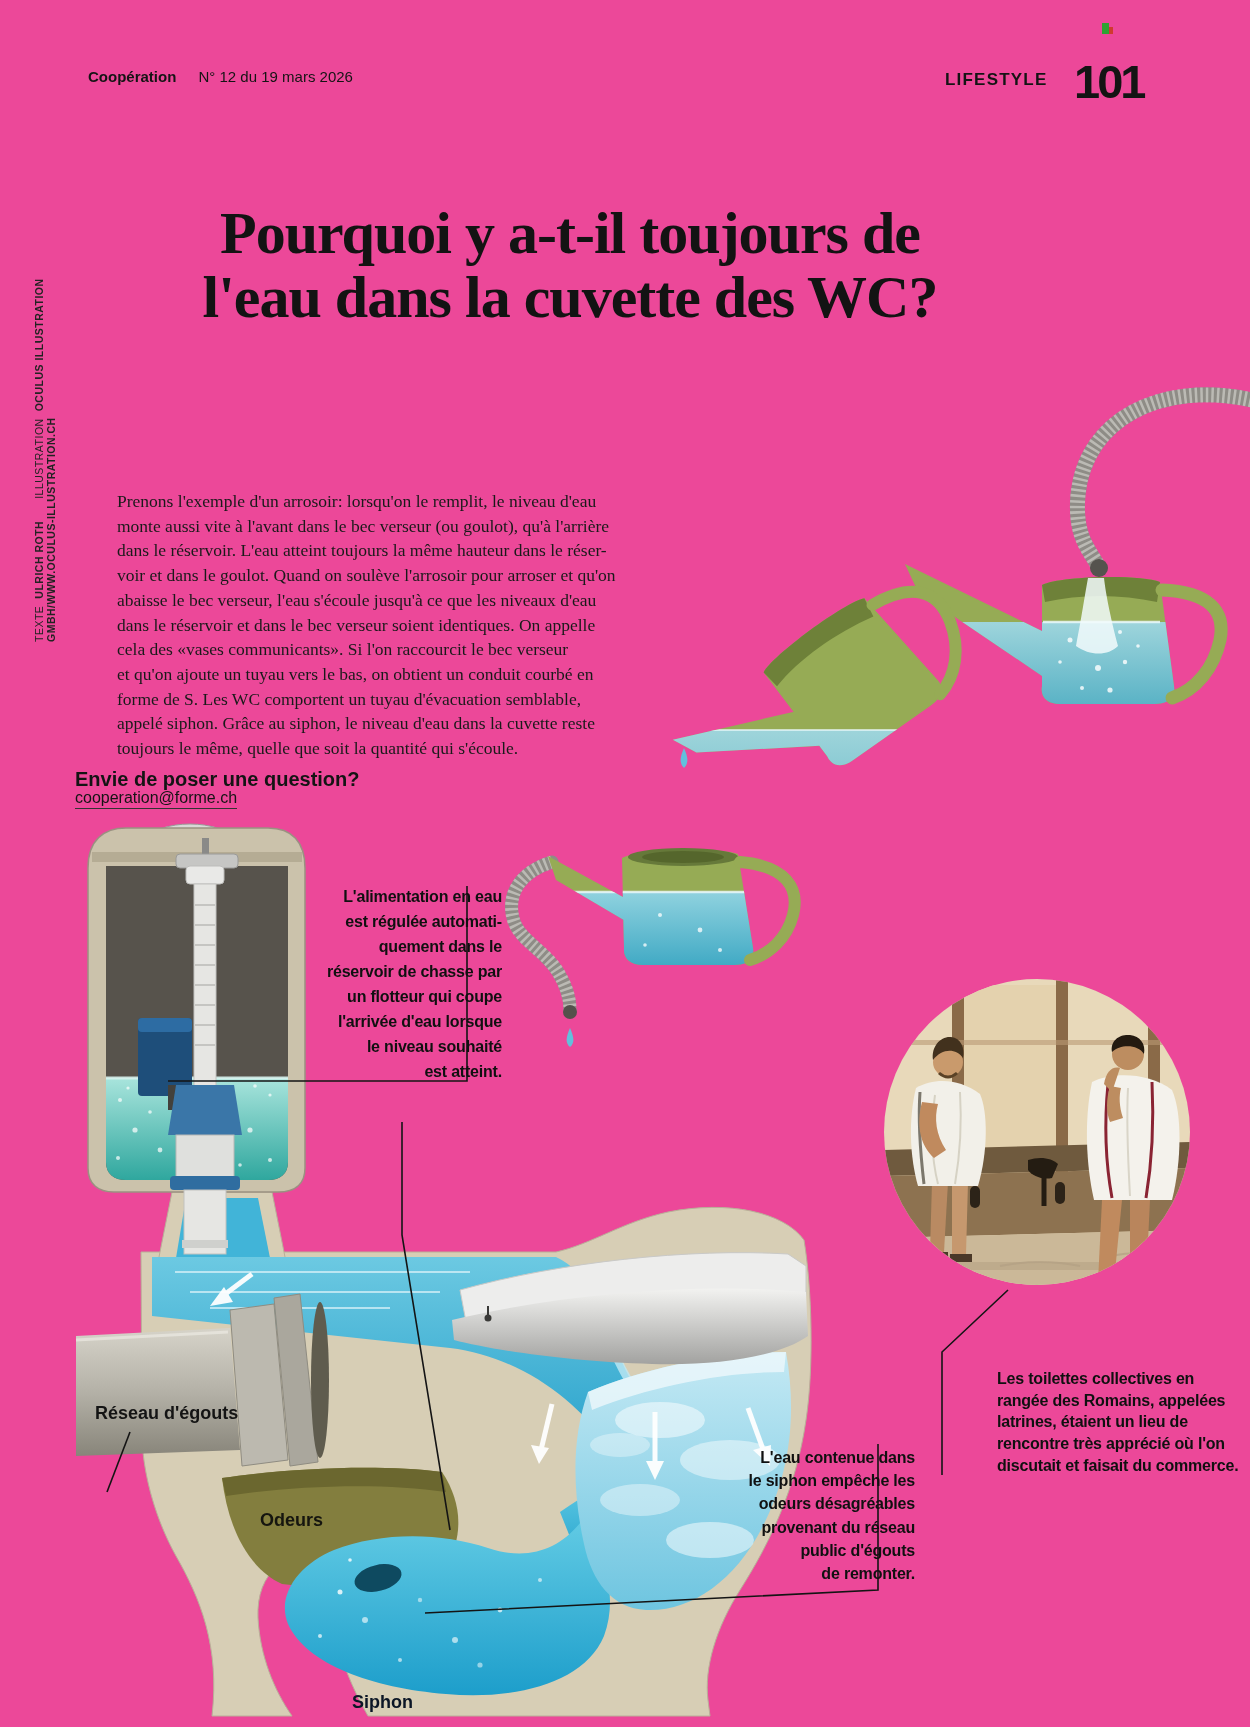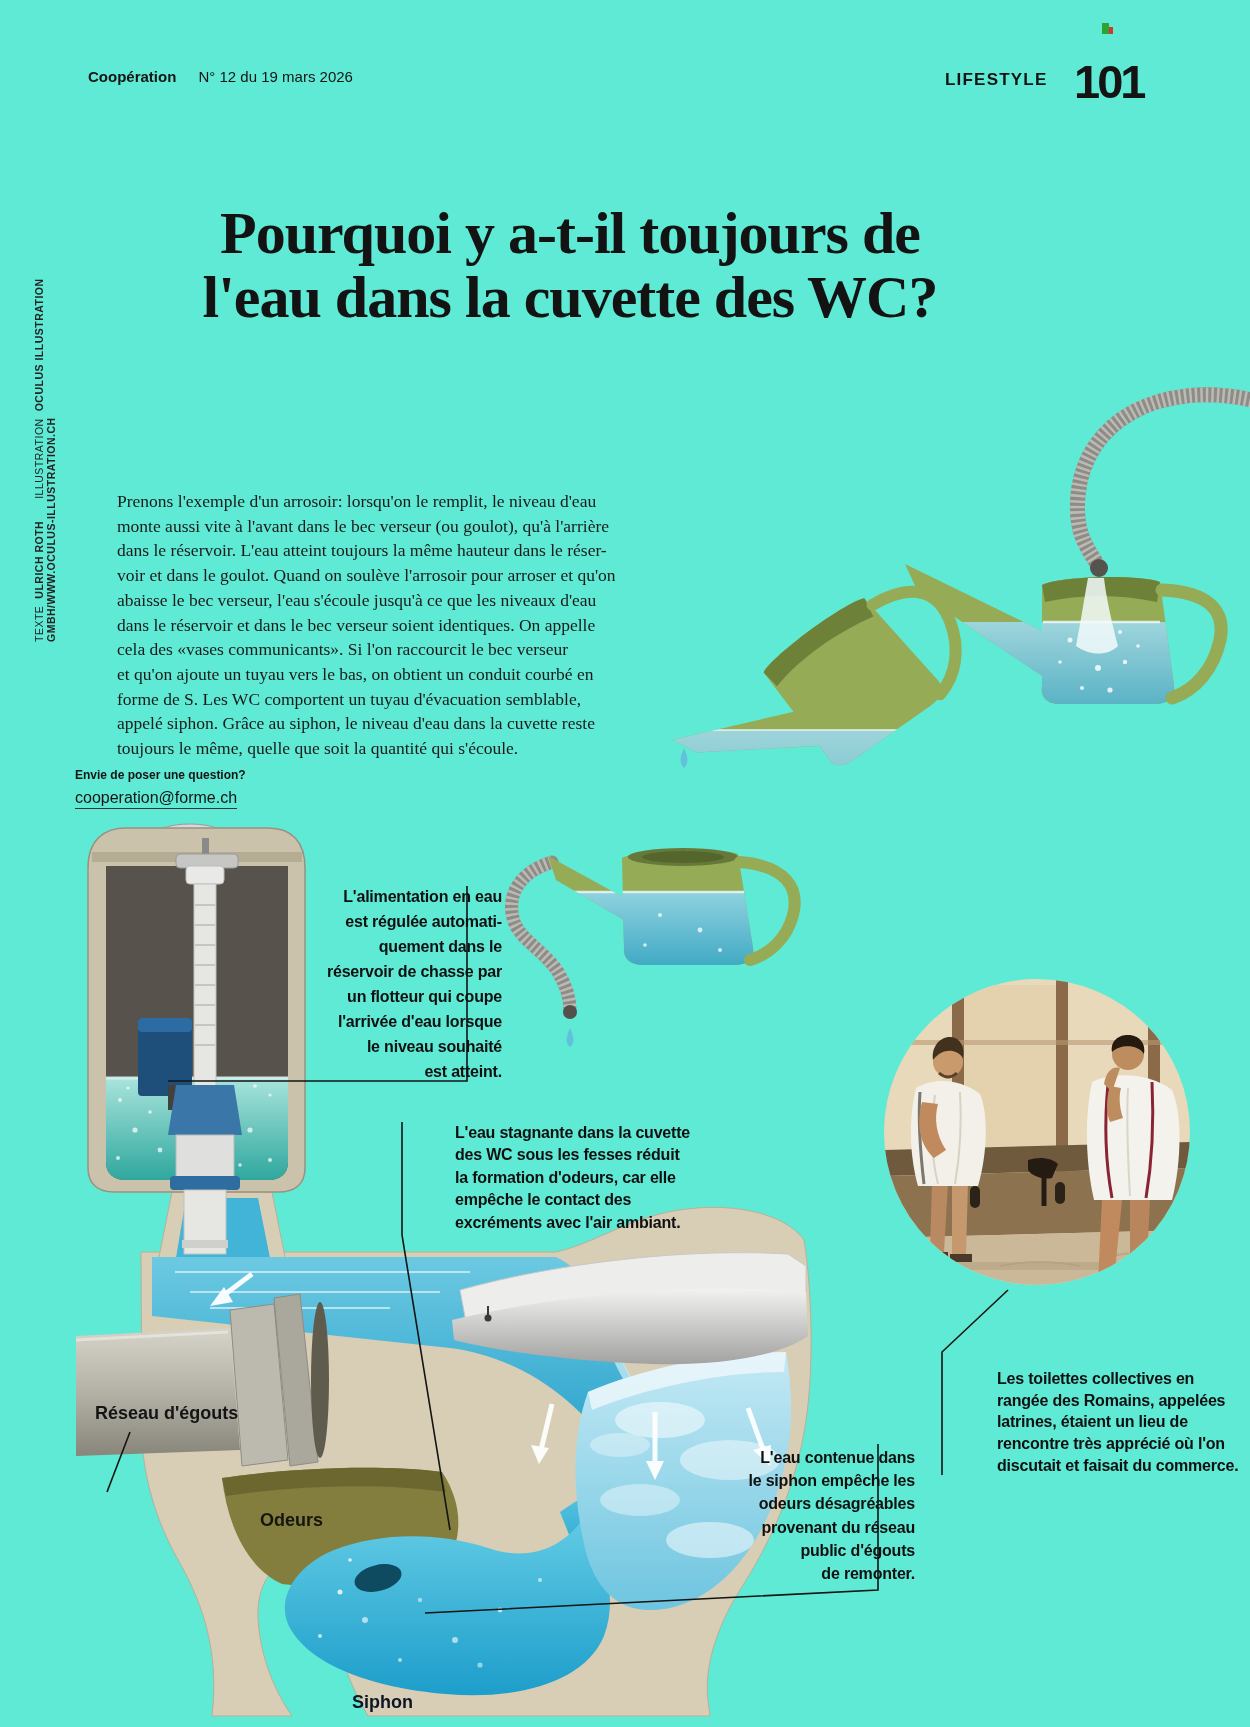--- a/index.html
+++ b/index.html
@@ -1,16 +1,16 @@
 <!DOCTYPE html>
 <html><head>
 <meta charset="utf-8">
 <style>
   html,body{margin:0;padding:0;background:#e9e9e9;}
-  .page{position:relative;width:1250px;height:1727px;background:#5eead4;
+  .page{position:relative;width:1250px;height:1727px;background:#ec4899;
         font-family:"Liberation Sans",sans-serif;color:#141414;overflow:hidden;margin:0 auto;}
   .abs{position:absolute;}
   .pre{white-space:pre-line;margin-left:42px;}
 
   
   .mast-left{left:88px;top:68px;font-size:15px;}
   .mast-pub{font-weight:bold;}
   .mast-issue{margin-left:18px;font-weight:normal;}
   .mast-section{left:945px;top:70px;font-size:17px;font-weight:bold;letter-spacing:1.2px;}
   .mast-page{left:1074px;top:54px;font-size:47px;font-weight:800;letter-spacing:-3px;}
@@ -26,21 +26,21 @@
   .kicker{display:inline-block;background:#111;color:#fff;font-size:18px;font-weight:bold;
           letter-spacing:2px;padding:7px 15px 6px;}
   .title{margin-top:15px;font-family:"Liberation Serif",serif;font-weight:bold;
          font-size:60px;line-height:64px;letter-spacing:-1px;color:#131313;}
   .byline{margin-top:22px;font-size:19px;}
   .byline b{font-weight:bold;}
 
   
   .bodycopy{left:75px;top:489px;width:650px;font-family:"Liberation Serif",serif;
             font-size:17.5px;line-height:24.7px;color:#1a1a1a;}
-  .ask{left:75px;top:768px;font-size:12px;font-weight:bold;}
+  .ask{left:75px;top:768px;font-size:20px;font-weight:bold;}
   .ask-mail{left:75px;top:789px;font-size:16px;text-decoration:none;color:#141414;
             border-bottom:1.5px solid #333;padding-bottom:1px;display:inline-block;}
 
   
   .callout{font-weight:bold;font-size:16px;letter-spacing:-.2px;color:#101010;}
   .co-cistern{left:210px;top:884px;width:250px;text-align:right;line-height:25px;}
   .co-bowl{left:413px;top:1122px;width:266px;text-align:left;line-height:22.4px;}
   .co-siphon{left:633px;top:1446px;width:240px;text-align:right;line-height:23.2px;}
   .co-latrines{left:955px;top:1368px;width:272px;text-align:left;line-height:21.7px;}
 
@@ -396,25 +396,20 @@
   <a class="abs ask-mail txt" href="#">cooperation@forme.ch</a>
 
   <div class="abs callout co-cistern pre txt">L'alimentation en eau
 est régulée automati-
 quement dans le
 réservoir de chasse par
 un flotteur qui coupe
 l'arrivée d'eau lorsque
 le niveau souhaité
 est atteint.</div>
-  <div class="abs callout co-bowl pre txt">L'eau stagnante dans la cuvette
-des WC sous les fesses réduit
-la formation d'odeurs, car elle
-empêche le contact des
-excréments avec l'air ambiant.</div>
   <div class="abs callout co-siphon pre txt">L'eau contenue dans
 le siphon empêche les
 odeurs désagréables
 provenant du réseau
 public d'égouts
 de remonter.</div>
   <div class="abs callout co-latrines pre txt">Les toilettes collectives en
 rangée des Romains, appelées
 latrines, étaient un lieu de
 rencontre très apprécié où l'on

